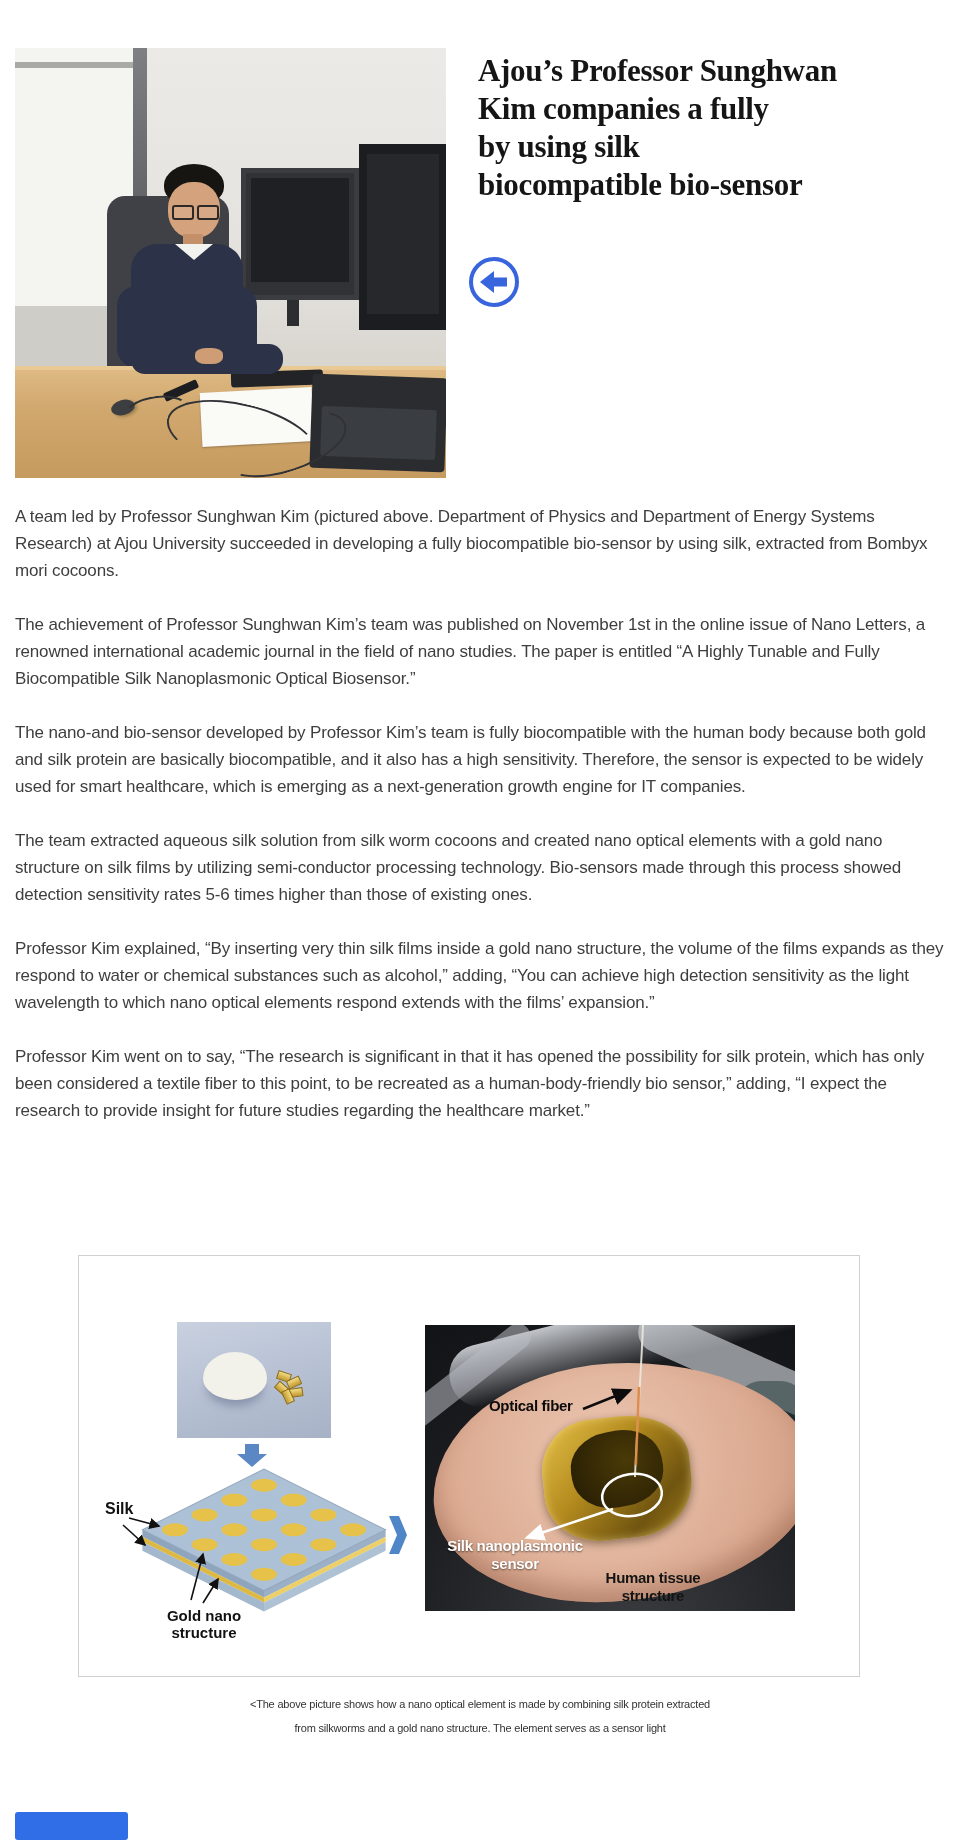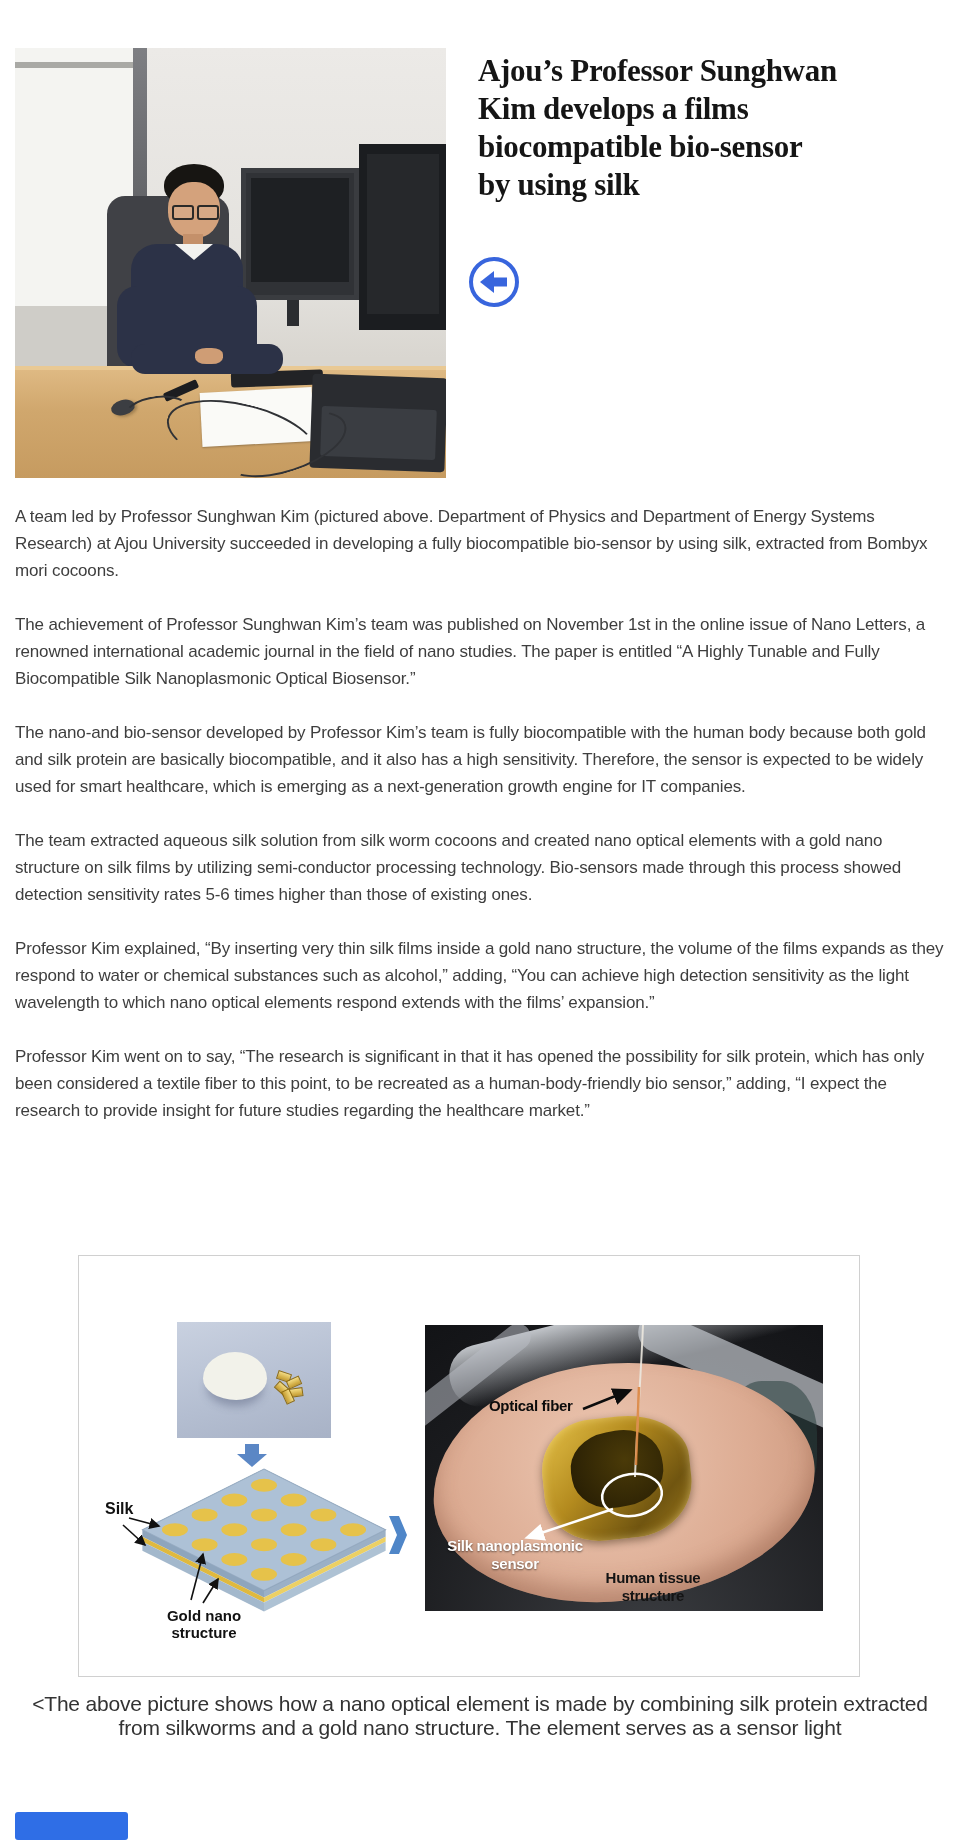--- a/index.html
+++ b/index.html
@@ -67,21 +67,21 @@
   .flake{position:absolute;width:12px;height:7px;border:1px solid #8f6d14;
          background:linear-gradient(#f4dc82,#c39a2e);}
   .down-arrow{left:158px;top:188px;width:30px;height:24px;}
   .down-arrow .stem{position:absolute;left:8px;top:0;width:14px;height:10px;background:#5b87c5;}
   .down-arrow .head{position:absolute;left:0;top:10px;width:0;height:0;
         border-left:15px solid transparent;border-right:15px solid transparent;border-top:13px solid #5b87c5;}
   .diagram{left:20px;top:182px;width:330px;height:240px;}
   .diagram text{font-family:"Liberation Sans", sans-serif;font-weight:700;fill:#111;}
   .chevron{left:308px;top:260px;width:20px;height:38px;}
 
-  .tissue-photo{left:346px;top:69px;width:398px;height:286px;overflow:hidden;
+  .tissue-photo{left:346px;top:69px;width:370px;height:286px;overflow:hidden;
                 background:radial-gradient(circle at 55% 110%, #3a3c40 0%, #1b1c1f 65%, #121316 100%);}
   .tp{position:absolute;}
   .tp-streak1{left:20px;top:-18px;width:370px;height:62px;background:linear-gradient(180deg,#dfe3e8,rgba(223,227,232,0));
               border-radius:30px;transform:rotate(-14deg);opacity:.85;}
   .tp-streak2{left:205px;top:26px;width:230px;height:40px;background:#cfd4da;border-radius:24px;transform:rotate(24deg);opacity:.65;}
   .tp-streak3{left:-40px;top:40px;width:160px;height:26px;background:#b9bec5;border-radius:20px;transform:rotate(-38deg);opacity:.55;}
   .tp-glass{left:300px;top:56px;width:92px;height:128px;background:#2a3f3e;border-radius:40%;opacity:.55;}
   .tp-tissue{left:8px;top:38px;width:382px;height:238px;transform:rotate(-3deg);
              background:radial-gradient(circle at 45% 40%, #ecc7b2 0%, #dcab92 60%, #c89379 100%);
              border-radius:48% 52% 55% 45% / 55% 48% 52% 45%;
@@ -93,21 +93,21 @@
   .tp-goldcore{left:146px;top:106px;width:92px;height:76px;transform:rotate(-10deg);
            background:radial-gradient(circle at 60% 40%, #4a3a08 0%, #2a2004 80%);
            border-radius:45%;}
   .tp-svg{left:0;top:0;width:398px;height:286px;}
   .tp-label{position:absolute;font-weight:700;font-size:15px;letter-spacing:-0.3px;line-height:18px;}
   .lbl-fiber{left:64px;top:72px;color:#0b0b0b;}
   .lbl-sensor{left:10px;top:212px;width:160px;text-align:center;color:#ffffff;text-shadow:0 1px 2px rgba(0,0,0,.55);}
   .lbl-tissue{left:158px;top:244px;width:140px;text-align:center;color:#141414;}
 
   .caption{position:absolute;left:0;top:1692px;width:960px;text-align:center;
-           font-size:21px;line-height:24px;letter-spacing:-0.2px;color:#333;}
+           font-size:11px;line-height:24px;letter-spacing:-0.2px;color:#333;}
 
   .footer-bar{position:absolute;left:15px;top:1812px;width:113px;height:28px;
               background:#2f6ee6;border-radius:3px;border:none;cursor:pointer;}
 </style>
 </head>
 <body>
 
 <div id="page">
 
   <div class="prof-photo">
@@ -140,23 +140,23 @@
     <div class="pp pp-mouse"></div>
     <div class="pp pp-laptop"></div>
     <div class="pp pp-laptop-keys"></div>
     <div class="pp pp-cable1"></div>
     <div class="pp pp-cable2"></div>
     <div class="pp pp-cable3"></div>
   </div>
 
   <h1 class="headline" style="margin:0;">
     <div>Ajou’s Professor Sunghwan</div>
-    <div>Kim develops a films</div>
+    <div>Kim companies a fully</div>
+    <div>by using silk</div>
     <div>biocompatible bio-sensor</div>
-    <div>by using silk</div>
   </h1>
 
   <button class="back-btn">
     <span>
       <svg viewBox="0 0 52 52" width="52" height="52">
         <circle cx="26" cy="26" r="23" fill="none" stroke="#3865dd" stroke-width="4"></circle>
         <polygon points="12,26 26,15 26,37" fill="#3865dd"></polygon>
         <rect x="24" y="21.5" width="15" height="9" fill="#3865dd"></rect>
       </svg>
     </span>

